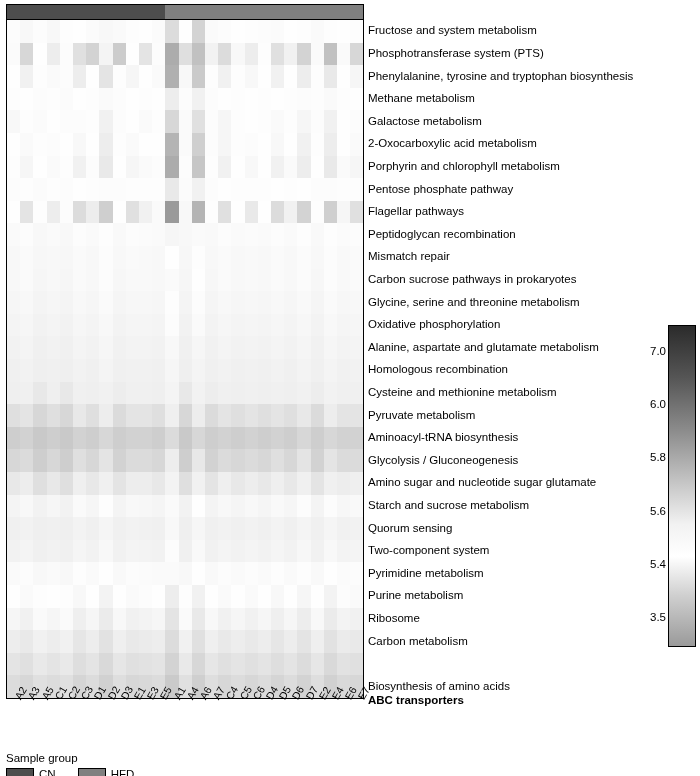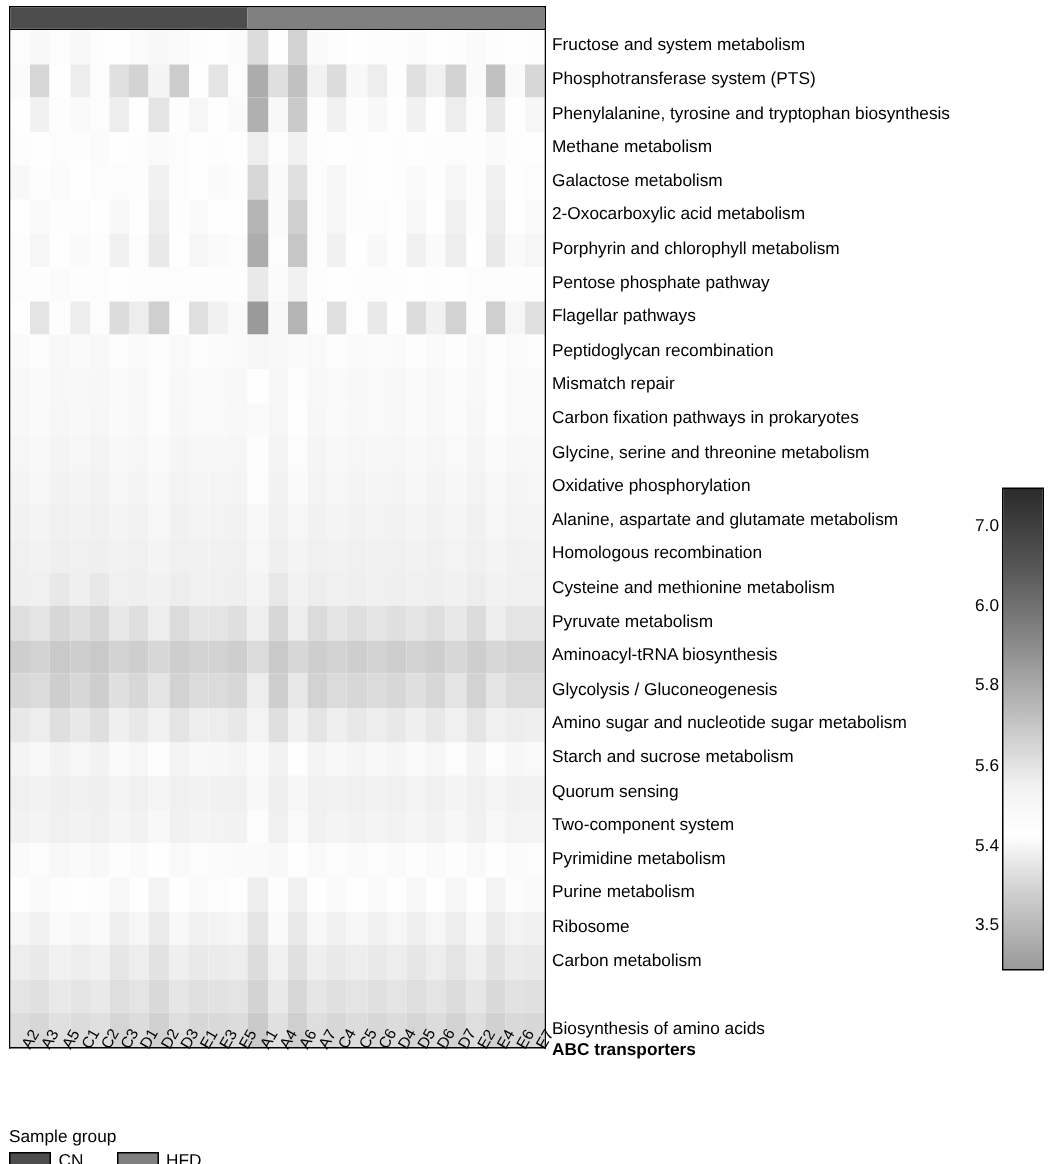--- a/index.html
+++ b/index.html
@@ -960,30 +960,30 @@
       <div class="row-label" style="top: 43.9px;">Phosphotransferase system (PTS)</div>
       <div class="row-label" style="top: 66.5px;">Phenylalanine, tyrosine and tryptophan biosynthesis</div>
       <div class="row-label" style="top: 89.1px;">Methane metabolism</div>
       <div class="row-label" style="top: 111.7px;">Galactose metabolism</div>
       <div class="row-label" style="top: 134.3px;">2-Oxocarboxylic acid metabolism</div>
       <div class="row-label" style="top: 156.9px;">Porphyrin and chlorophyll metabolism</div>
       <div class="row-label" style="top: 179.5px;">Pentose phosphate pathway</div>
       <div class="row-label" style="top: 202.1px;">Flagellar pathways</div>
       <div class="row-label" style="top: 224.7px;">Peptidoglycan recombination</div>
       <div class="row-label" style="top: 247.3px;">Mismatch repair</div>
-      <div class="row-label" style="top: 269.9px;">Carbon fixation pathways in prokaryotes</div>
+      <div class="row-label" style="top: 269.9px;">Carbon sucrose pathways in prokaryotes</div>
       <div class="row-label" style="top: 292.5px;">Glycine, serine and threonine metabolism</div>
       <div class="row-label" style="top: 315.1px;">Oxidative phosphorylation</div>
       <div class="row-label" style="top: 337.7px;">Alanine, aspartate and glutamate metabolism</div>
       <div class="row-label" style="top: 360.3px;">Homologous recombination</div>
       <div class="row-label" style="top: 382.9px;">Cysteine and methionine metabolism</div>
       <div class="row-label" style="top: 405.5px;">Pyruvate metabolism</div>
       <div class="row-label" style="top: 428.1px;">Aminoacyl-tRNA biosynthesis</div>
       <div class="row-label" style="top: 450.7px;">Glycolysis / Gluconeogenesis</div>
-      <div class="row-label" style="top: 473.3px;">Amino sugar and nucleotide sugar metabolism</div>
+      <div class="row-label" style="top: 473.3px;">Amino sugar and nucleotide sugar glutamate</div>
       <div class="row-label" style="top: 495.9px;">Starch and sucrose metabolism</div>
       <div class="row-label" style="top: 518.5px;">Quorum sensing</div>
       <div class="row-label" style="top: 541.1px;">Two-component system</div>
       <div class="row-label" style="top: 563.7px;">Pyrimidine metabolism</div>
       <div class="row-label" style="top: 586.3px;">Purine metabolism</div>
       <div class="row-label" style="top: 608.9px;">Ribosome</div>
       <div class="row-label" style="top: 631.5px;">Carbon metabolism</div>
       <div class="row-label" style="top: 691px; font-weight: bold;">ABC transporters</div>
       <div class="row-label" style="top: 676.7px;">Biosynthesis of amino acids</div>
     </div>

